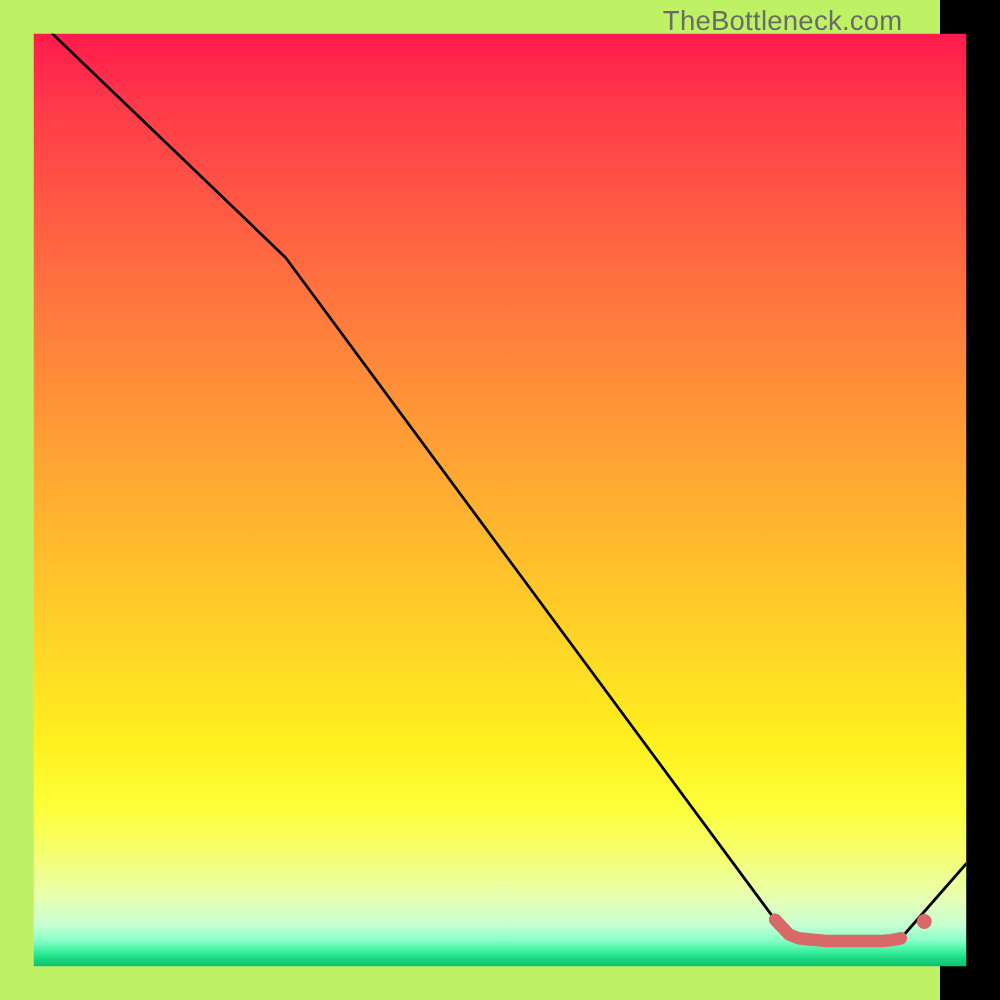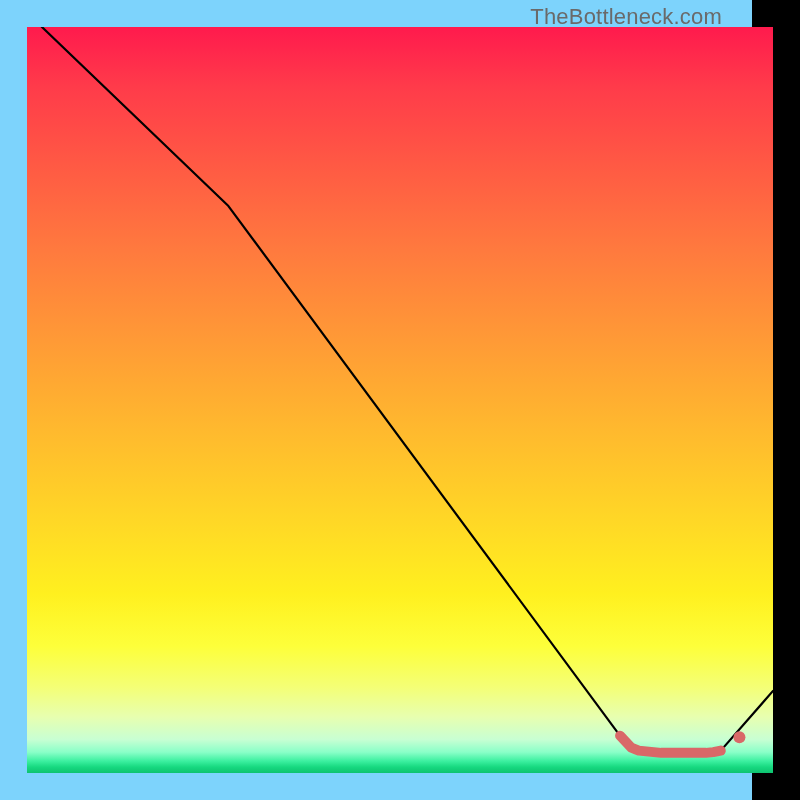--- a/index.html
+++ b/index.html
@@ -8,21 +8,21 @@
     width: 800px;
     height: 800px;
     background: #000;
     overflow: hidden;
     font-family: Arial, Helvetica, sans-serif;
   }
   .frame {
     position: relative;
     width: 752px;
     height: 800px;
-    background: #7dd3fc;
+    background: #bef264;
   }
   .plot {
     position: absolute;
     left: 27px;
     top: 27px;
     width: 746px;
     height: 746px;
     background: linear-gradient(to bottom,
       #ff1a4d 0%,
       #ff3b4a 8%,

